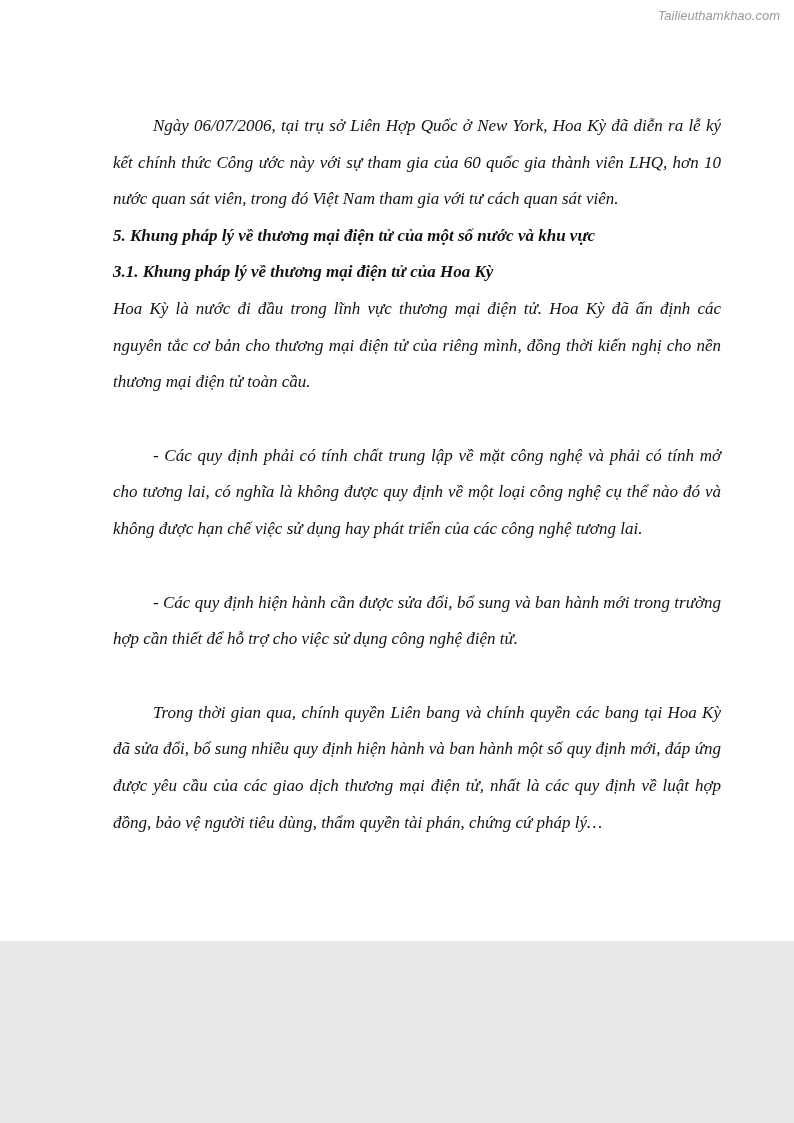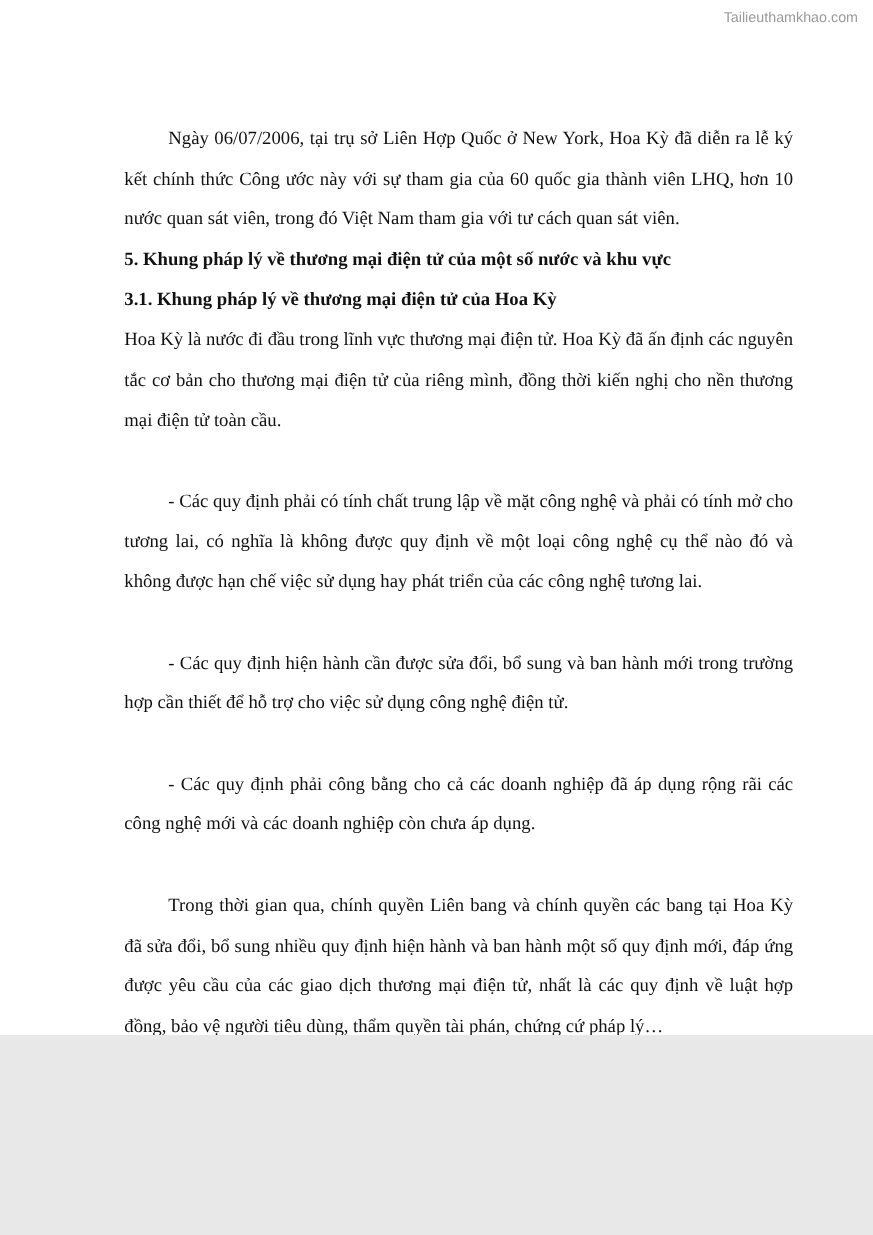--- a/index.html
+++ b/index.html
@@ -8,20 +8,21 @@
     background: #e8e8e8;
   }
   .page {
     position: relative;
     width: 794px;
     height: 941px;
     background: #ffffff;
     overflow: hidden;
     font-family: "Liberation Serif", "DejaVu Serif", serif;
     color: #111111;
+    font-style: italic;
   }
   .watermark {
     position: absolute;
     top: 8px;
     right: 14px;
     font-family: "Liberation Sans", "DejaVu Sans", sans-serif;
     font-size: 13px;
     color: #9a9a9a;
   }
   .content {
@@ -62,18 +63,17 @@
 <div class="page">
   <div class="watermark">Tailieuthamkhao.com</div>
 
   <div class="content" id="content">
       <p class="indent">Ngày 06/07/2006, tại trụ sở Liên Hợp Quốc ở New York, Hoa Kỳ đã diễn ra lễ ký kết chính thức Công ước này với sự tham gia của 60 quốc gia thành viên LHQ, hơn 10 nước quan sát viên, trong đó Việt Nam tham gia với tư cách quan sát viên.</p>
       <p class="heading">5. Khung pháp lý về thương mại điện tử của một số nước và khu vực</p>
       <p class="heading">3.1. Khung pháp lý về thương mại điện tử của Hoa Kỳ</p>
       <p class="plain">Hoa Kỳ là nước đi đầu trong lĩnh vực thương mại điện tử. Hoa Kỳ đã ấn định các nguyên tắc cơ bản cho thương mại điện tử của riêng mình, đồng thời kiến nghị cho nền thương mại điện tử toàn cầu.</p>
       <p class="indent">- Các quy định phải có tính chất trung lập về mặt công nghệ và phải có tính mở cho tương lai, có nghĩa là không được quy định về một loại công nghệ cụ thể nào đó và không được hạn chế việc sử dụng hay phát triển của các công nghệ tương lai.</p>
       <p class="indent">- Các quy định hiện hành cần được sửa đổi, bổ sung và ban hành mới trong trường hợp cần thiết để hỗ trợ cho việc sử dụng công nghệ điện tử.</p>
-      <p class="indent">- Các quy định phải công bằng cho cả các doanh nghiệp đã áp dụng rộng rãi các công nghệ mới và các doanh nghiệp còn chưa áp dụng.</p>
       <p class="indent">Trong thời gian qua, chính quyền Liên bang và chính quyền các bang tại Hoa Kỳ đã sửa đổi, bổ sung nhiều quy định hiện hành và ban hành một số quy định mới, đáp ứng được yêu cầu của các giao dịch thương mại điện tử, nhất là các quy định về luật hợp đồng, bảo vệ người tiêu dùng, thẩm quyền tài phán, chứng cứ pháp lý…</p>
     </div>
 
   <div class="page-number">489</div>
 </div>
 
 </body></html>

